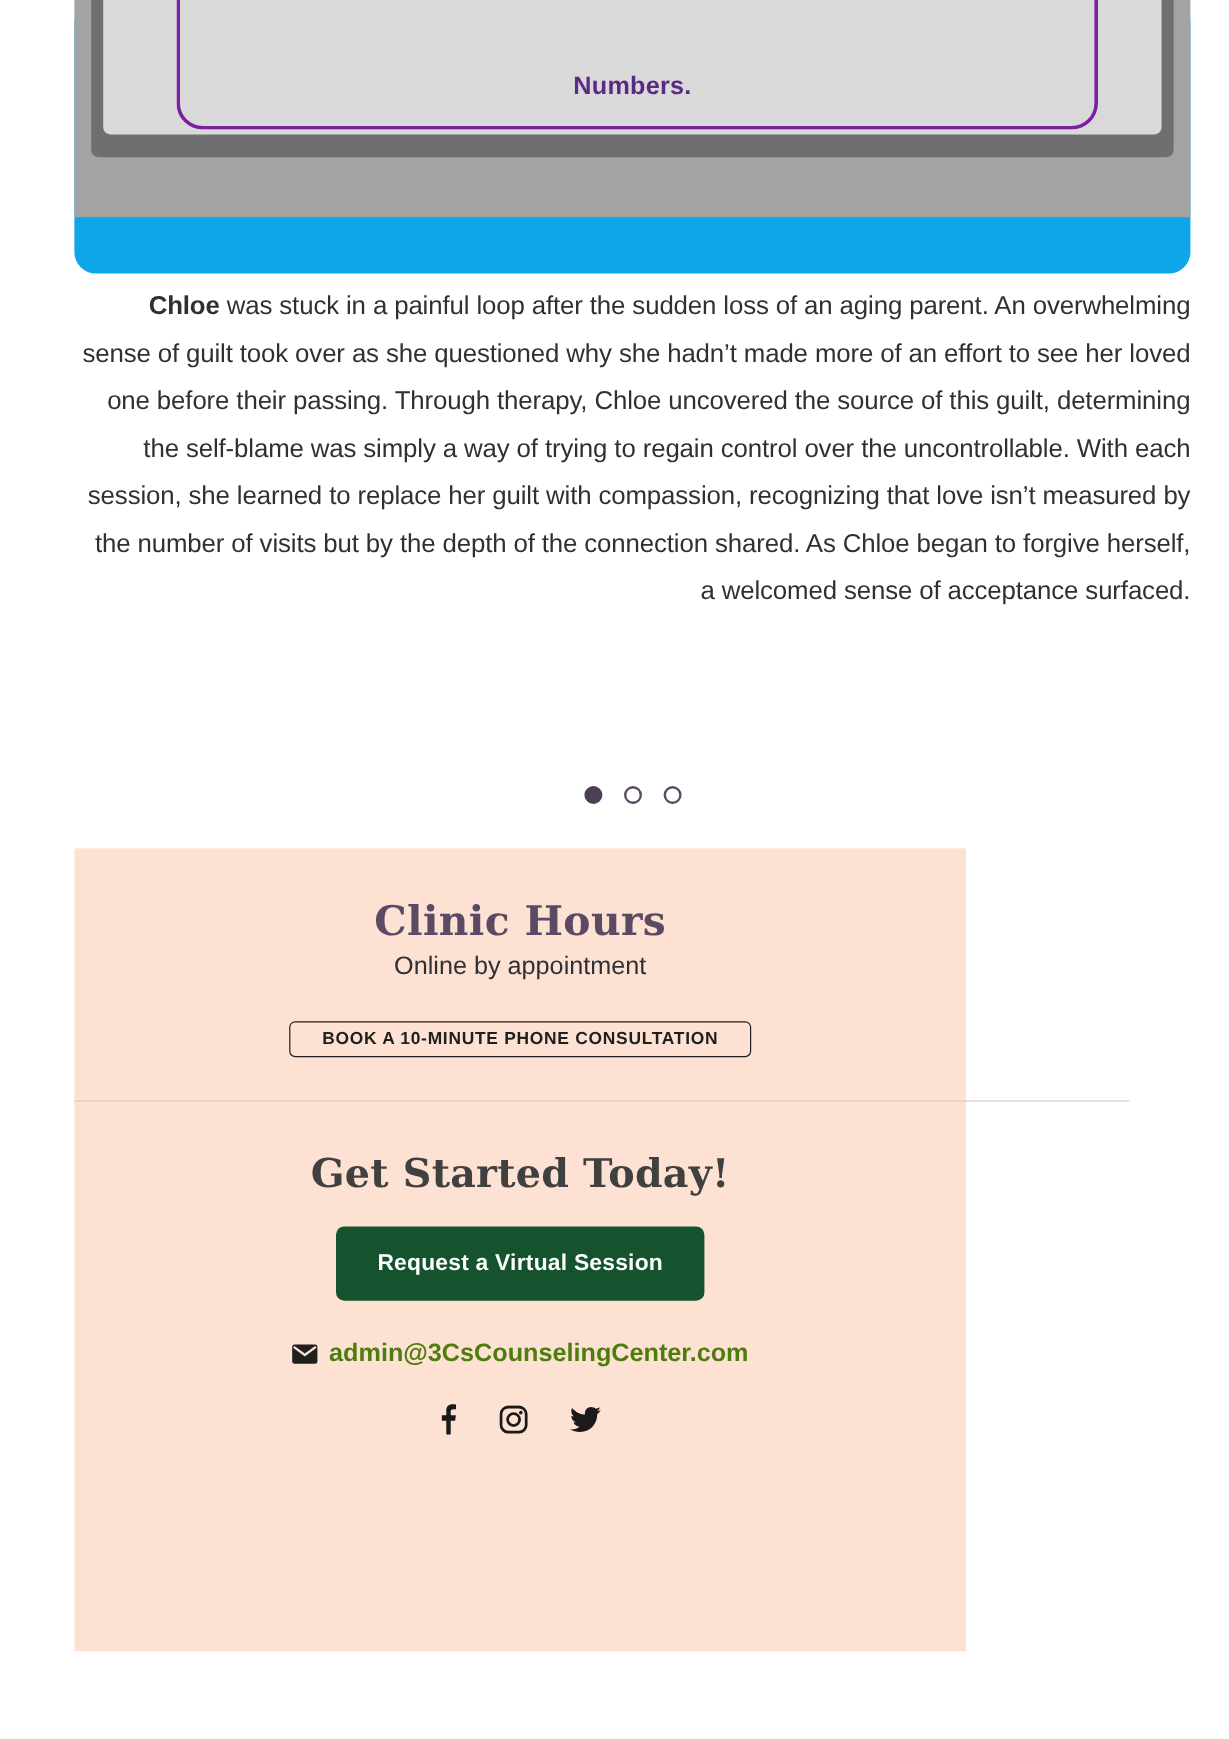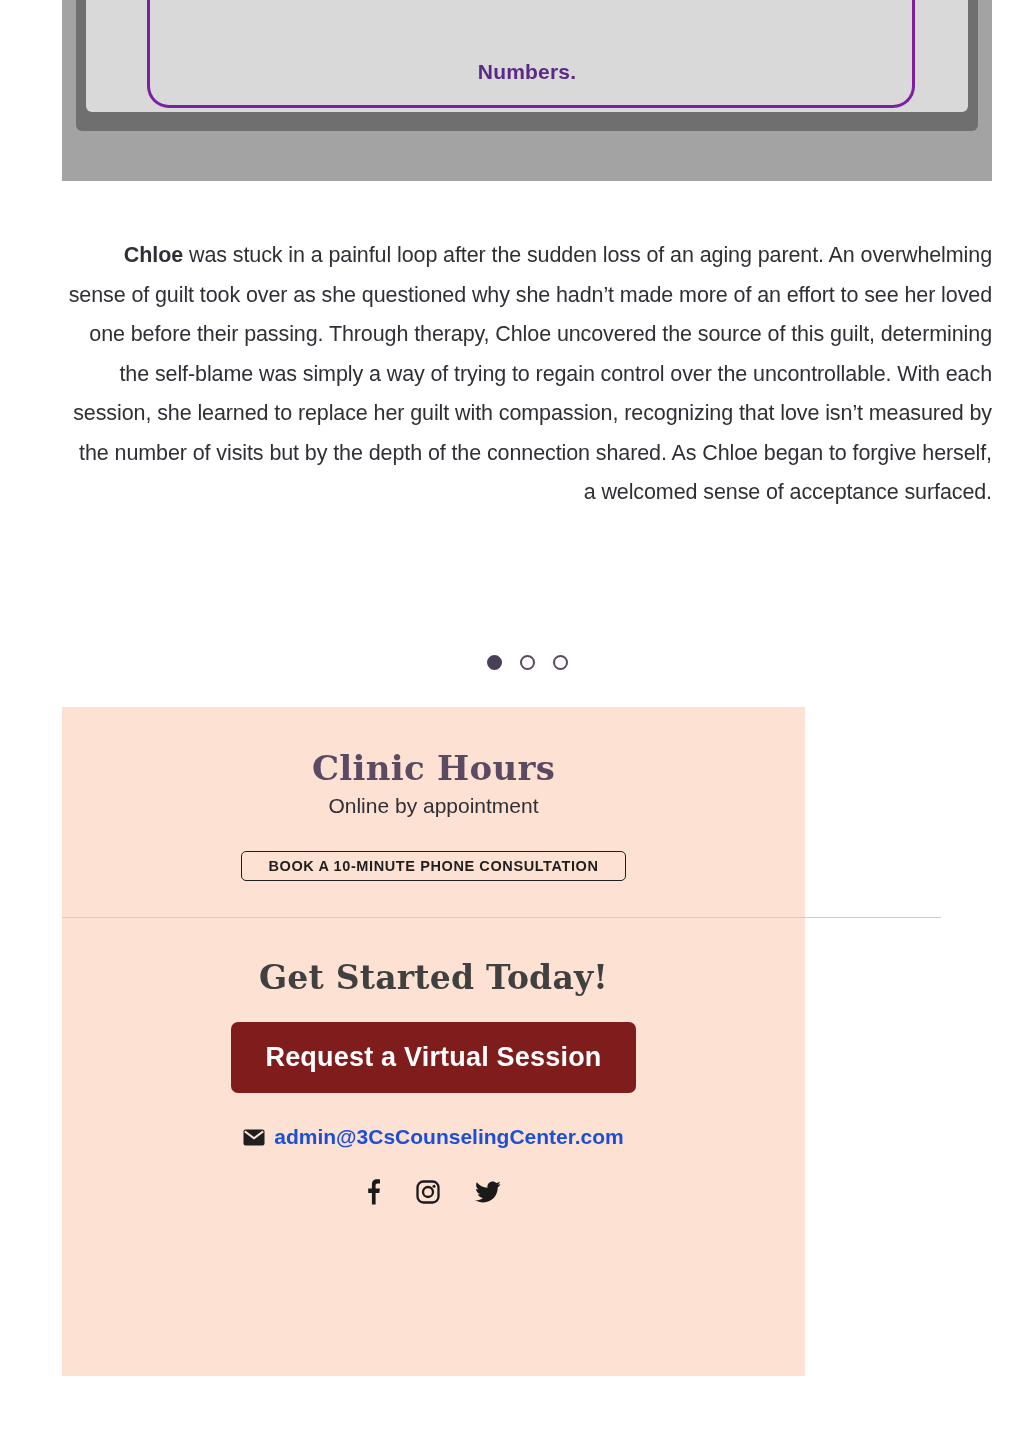--- a/index.html
+++ b/index.html
@@ -21,21 +21,21 @@
     height: 1449px;
     position: relative;
   }
 
   
   .banner-wrap {
     position: absolute;
     left: 62px;
     top: 0;
     width: 930px;
-    height: 181px;
+    height: 228px;
     background: #0ea5e9;
     border-radius: 18px;
   }
   .banner-outer {
     position: absolute;
     left: 0;
     top: 0;
     width: 930px;
     height: 181px;
     background: #a3a3a3;
@@ -186,38 +186,38 @@
     color: #404040;
     letter-spacing: 0.2px;
   }
 
   .cta-wrap {
     margin-top: 25px;
     text-align: center;
   }
   .cta-btn {
     display: inline-block;
-    background: #7f1d1d;
+    background: #14532d;
     color: #ffffff;
     border: none;
     border-radius: 7px;
     padding: 20px 34px;
     font-family: "Liberation Sans", sans-serif;
-    font-size: 27px;
+    font-size: 19px;
     font-weight: bold;
     letter-spacing: 0.2px;
     cursor: pointer;
   }
 
   .contact-line {
     margin-top: 32px;
     text-align: center;
     font-size: 21px;
     font-weight: bold;
-    color: #1d4ed8;
+    color: #4d7c0f;
     display: flex;
     justify-content: center;
     align-items: center;
     gap: 9px;
   }
   .contact-line svg { display: block; }
 
   .address {
     margin-top: 27px;
     text-align: center;

